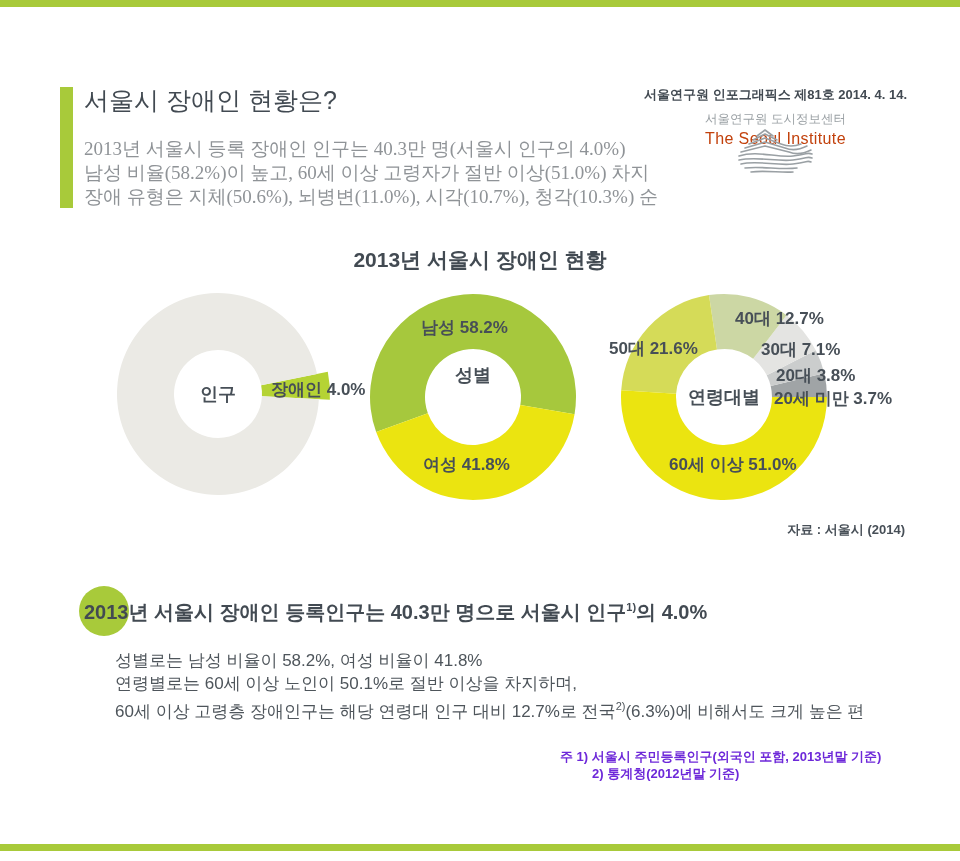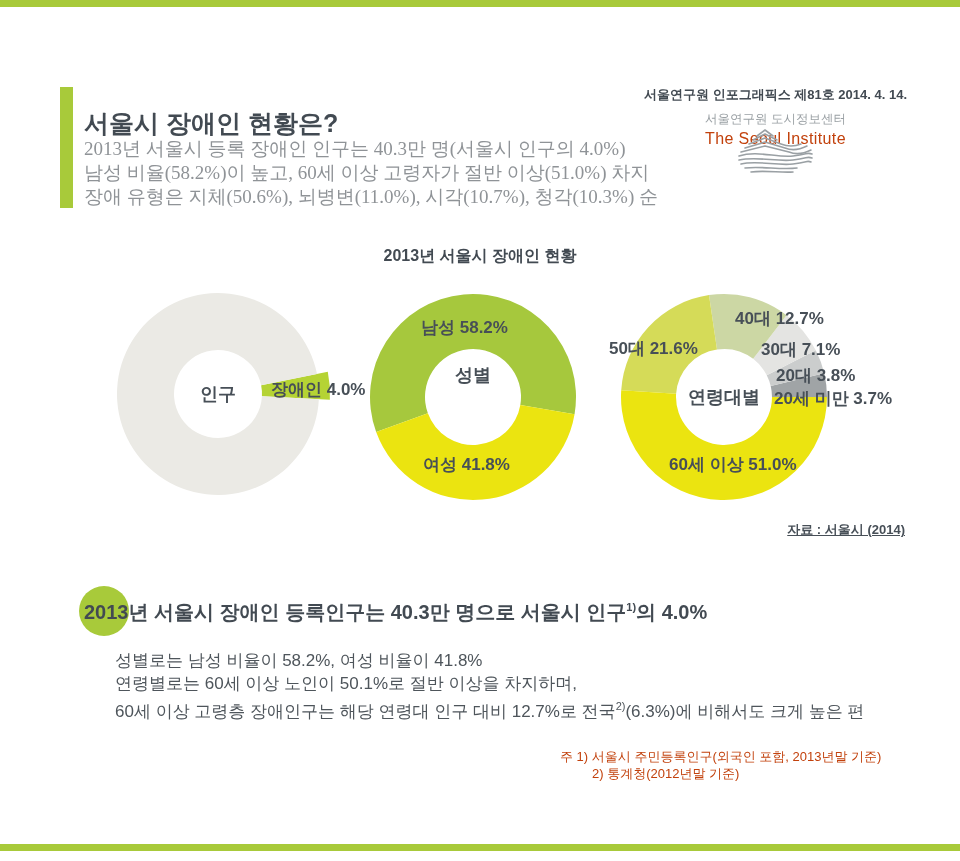--- a/index.html
+++ b/index.html
@@ -2,39 +2,39 @@
 <html><head>
 <meta charset="utf-8">
 <style>
   html,body{margin:0;padding:0;background:#fff;}
   .page{position:relative;width:960px;height:861px;background:#ffffff;overflow:hidden;
         font-family:"Liberation Sans","DejaVu Sans",sans-serif;color:#49525a;}
   .hbar{position:absolute;left:0;width:960px;height:7px;background:#a8ca3a;}
   .hbar.top{top:0;}
   .hbar.bottom{top:844px;}
   .accent{position:absolute;left:60px;top:87px;width:13px;height:121px;background:#a8ca3a;}
-  .title{position:absolute;left:84px;top:84px;font-size:25px;font-weight:bold;color:#424a52;white-space:nowrap;margin-top:23px;}
+  .title{position:absolute;left:84px;top:84px;font-size:25px;font-weight:normal;color:#424a52;white-space:nowrap;}
   .subtitle{position:absolute;left:84px;top:137px;font-size:19px;line-height:24px;color:#8f9397;white-space:nowrap;font-family:Liberation Serif, serif;}
   .pubinfo{position:absolute;right:53px;top:86px;text-align:center;}
   .pubinfo .issue{font-size:13px;font-weight:bold;color:#424a52;white-space:nowrap;}
   .pubinfo .org{font-size:12.5px;color:#9aa0a4;margin-top:7px;white-space:nowrap;}
   .pubinfo .org-en{font-size:16px;color:#c2410c;letter-spacing:.4px;margin-top:2px;white-space:nowrap;}
   .logo{position:absolute;left:737px;top:128px;width:76px;height:48px;}
   .chart-title{position:absolute;left:0;top:246px;width:960px;text-align:center;
-               font-size:16px;font-weight:bold;color:#424a52;}
+               font-size:21px;font-weight:bold;color:#424a52;}
   #donut-svg{position:absolute;left:0;top:270px;}
   .slice-label{position:absolute;font-size:17px;font-weight:bold;color:#474f57;white-space:nowrap;}
   .center-label{position:absolute;transform:translate(-50%,-50%);font-size:18px;font-weight:bold;
                 color:#474f57;white-space:nowrap;}
-  .source{position:absolute;right:55px;top:521px;font-size:13px;font-weight:600;color:#474f57;white-space:nowrap;text-decoration:underline;}
+  .source{position:absolute;right:55px;top:521px;font-size:13px;font-weight:600;color:#474f57;white-space:nowrap;}
   .hl-circle{position:absolute;left:79px;top:586px;width:50px;height:50px;border-radius:50%;background:#a8ca3a;}
   .headline{position:absolute;left:84px;top:599px;font-size:20px;font-weight:bold;color:#424a52;white-space:nowrap;}
   .headline sup,.bodytext sup{font-size:11px;}
   .bodytext{position:absolute;left:115px;top:649px;font-size:17px;line-height:23px;color:#4e555b;white-space:nowrap;}
-  .footnotes{position:absolute;left:560px;top:748px;font-size:13px;line-height:17px;color:#c2410c;white-space:nowrap;}
+  .footnotes{position:absolute;left:560px;top:748px;font-size:13px;line-height:17px;color:#6d28d9;white-space:nowrap;font-weight:bold;}
   .footnotes .fn2{margin-left:32px;}
 </style>
 </head>
 <body>
 
 <div class="page">
 
   <div class="hbar top"></div>
   <div class="hbar bottom"></div>
 

